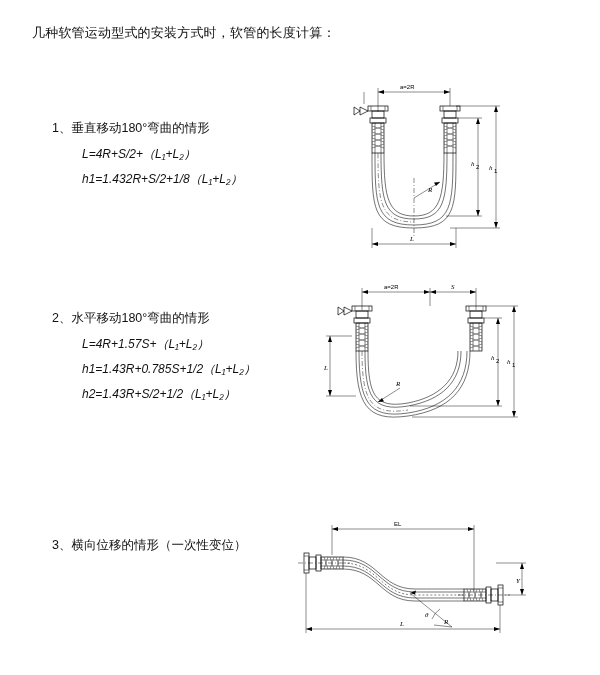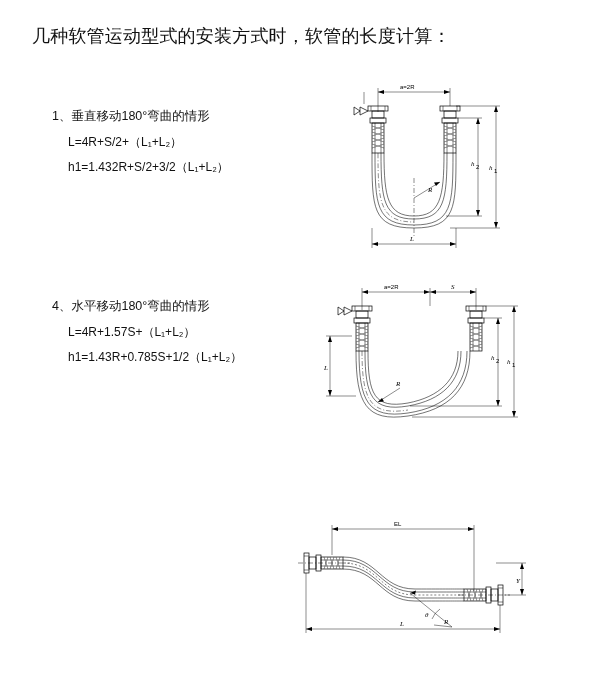--- a/index.html
+++ b/index.html
@@ -17,52 +17,53 @@
   }
   .page {
     position: relative;
     width: 600px;
     height: 675px;
   }
   .intro {
     position: absolute;
     left: 32px;
     top: 24px;
-    font-size: 18px;
+    font-size: 13px;
     letter-spacing: 0.2px;
     color: #111;
     white-space: nowrap;
   }
   .section {
     position: absolute;
     left: 0;
     width: 600px;
   }
   .sec1 { top: 108px; }
   .sec2 { top: 298px; }
   .sec3 { top: 525px; }
 
   .text-col {
     position: absolute;
     left: 52px;
-    top: 0;
+    top: 12px;
     width: 250px;
   }
   .sec-title {
     font-size: 12.5px;
     color: #111;
     white-space: nowrap;
     margin-bottom: 9px;
   }
   .formula {
     font-size: 12px;
     color: #111;
     white-space: nowrap;
-    margin-left: 16px;
+    margin-left: 30px;
     margin-bottom: 8px;
+    font-style: italic;
   }
   .fig {
     position: absolute;
     top: -30px;
   }
   .fig1 { left: 300px; }
   .fig2 { left: 300px; top: -22px; }
   .fig3 { left: 292px; top: -18px; }
   svg { display: block; }
   .ln { stroke: #000; stroke-width: 0.7; fill: none; }
@@ -79,21 +80,21 @@
 <body>
 
 <div class="page">
 
   <div class="intro">几种软管运动型式的安装方式时，软管的长度计算：</div>
 
   <div class="section sec1">
     <div class="text-col">
       <div class="sec-title">1、垂直移动180°弯曲的情形</div>
       <div class="formula">L=4R+S/2+（L₁+L₂）</div>
-      <div class="formula">h1=1.432R+S/2+3/2（L₁+L₂）</div>
+      <div class="formula">h1=1.432R+S/2+1/8（L₁+L₂）</div>
     </div>
 
     <div class="fig fig1">
       <svg width="240" height="185" viewBox="0 0 240 185">
 
         <line class="dim" x1="78" y1="14" x2="150" y2="14"></line>
         <path class="fillblk" d="M78,14 l6,-2 l0,4 z"></path>
         <path class="fillblk" d="M150,14 l-6,-2 l0,4 z"></path>
         <text class="lbl" x="100" y="11">a=2R</text>
         <line class="dim" x1="78" y1="10" x2="78" y2="34"></line>
@@ -176,23 +177,24 @@
 
         <path class="ln" d="M60,29 l0,8 l8,-4 z"></path>
         <path class="ln" d="M60,33 l-6,-4 l0,8 z"></path>
         <line class="dim" x1="64" y1="14" x2="64" y2="26"></line>
       </svg>
     </div>
   </div>
 
   <div class="section sec2">
     <div class="text-col">
-      <div class="sec-title">4、水平移动180°弯曲的情形</div>
+      <div class="sec-title">2、水平移动180°弯曲的情形</div>
       <div class="formula">L=4R+1.57S+（L₁+L₂）</div>
       <div class="formula">h1=1.43R+0.785S+1/2（L₁+L₂）</div>
+      <div class="formula">h2=1.43R+S/2+1/2（L₁+L₂）</div>
     </div>
 
     <div class="fig fig2">
       <svg width="240" height="170" viewBox="0 0 240 170">
 
         <line class="dim" x1="62" y1="16" x2="130" y2="16"></line>
         <path class="fillblk" d="M62,16 l6,-2 l0,4 z"></path>
         <path class="fillblk" d="M130,16 l-6,-2 l0,4 z"></path>
         <text class="lbl" x="84" y="13">a=2R</text>
 
@@ -279,20 +281,21 @@
         <line class="dim" x1="26" y1="120" x2="56" y2="120"></line>
 
         <path class="ln" d="M44,31 l0,8 l8,-4 z"></path>
         <path class="ln" d="M44,35 l-6,-4 l0,8 z"></path>
       </svg>
     </div>
   </div>
 
   <div class="section sec3">
     <div class="text-col">
+      <div class="sec-title">3、横向位移的情形（一次性变位）</div>
     </div>
 
     <div class="fig fig3">
       <svg width="250" height="135" viewBox="0 0 250 135">
 
         <line class="dim" x1="40" y1="22" x2="182" y2="22"></line>
         <path class="fillblk" d="M40,22 l6,-2 l0,4 z"></path>
         <path class="fillblk" d="M182,22 l-6,-2 l0,4 z"></path>
         <text class="lbl" x="102" y="19">EL</text>
         <line class="dim" x1="40" y1="18" x2="40" y2="48"></line>

